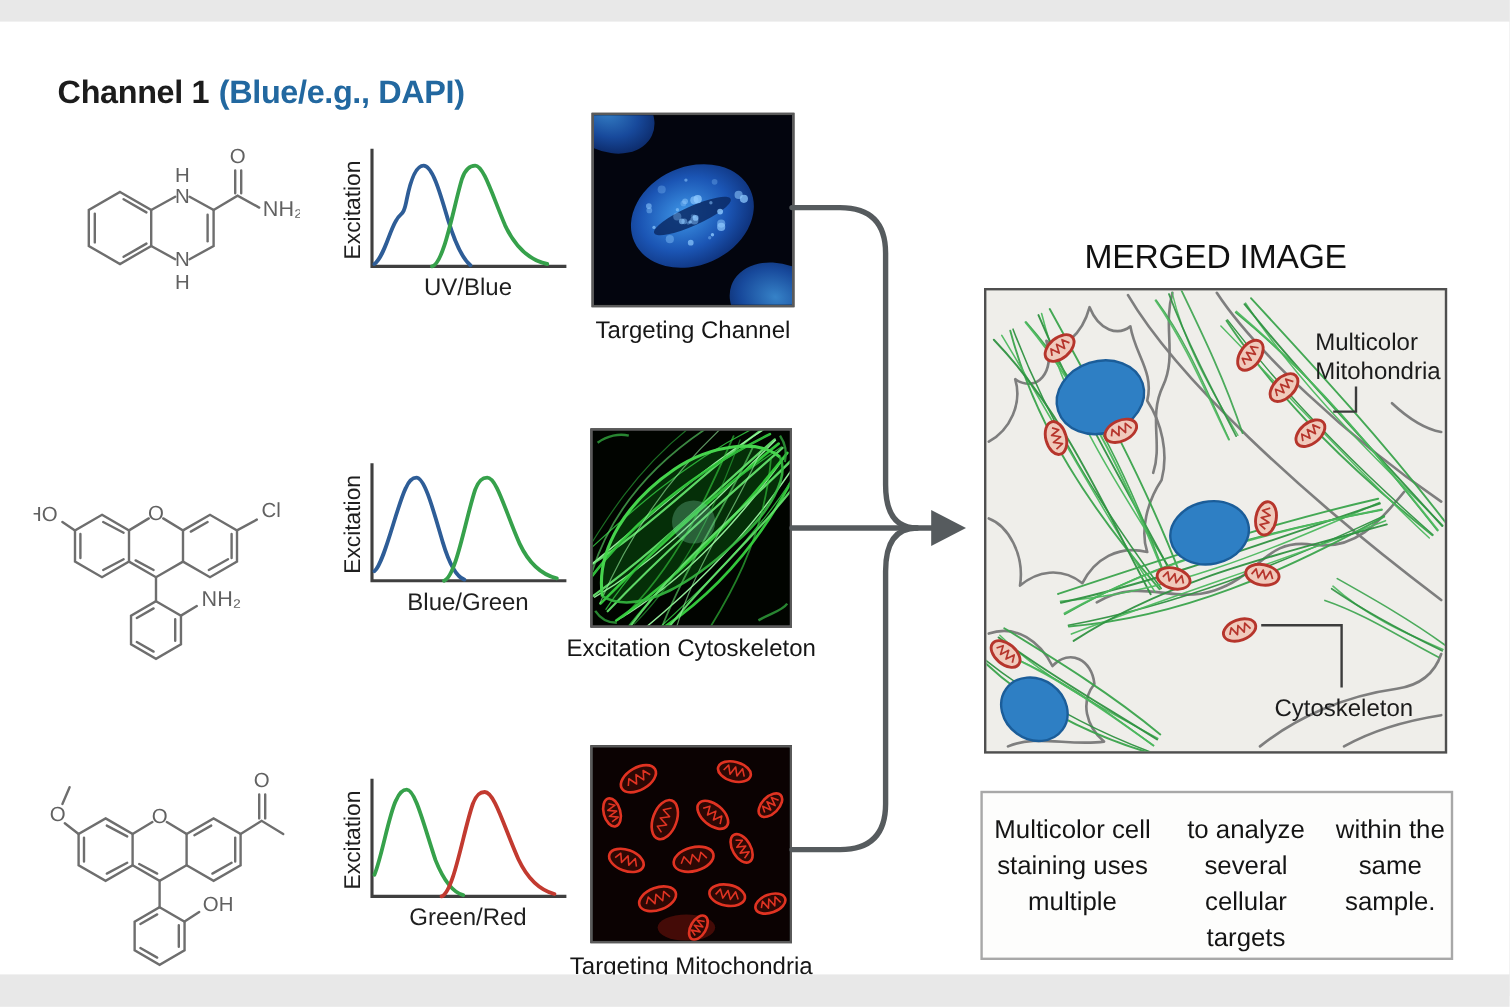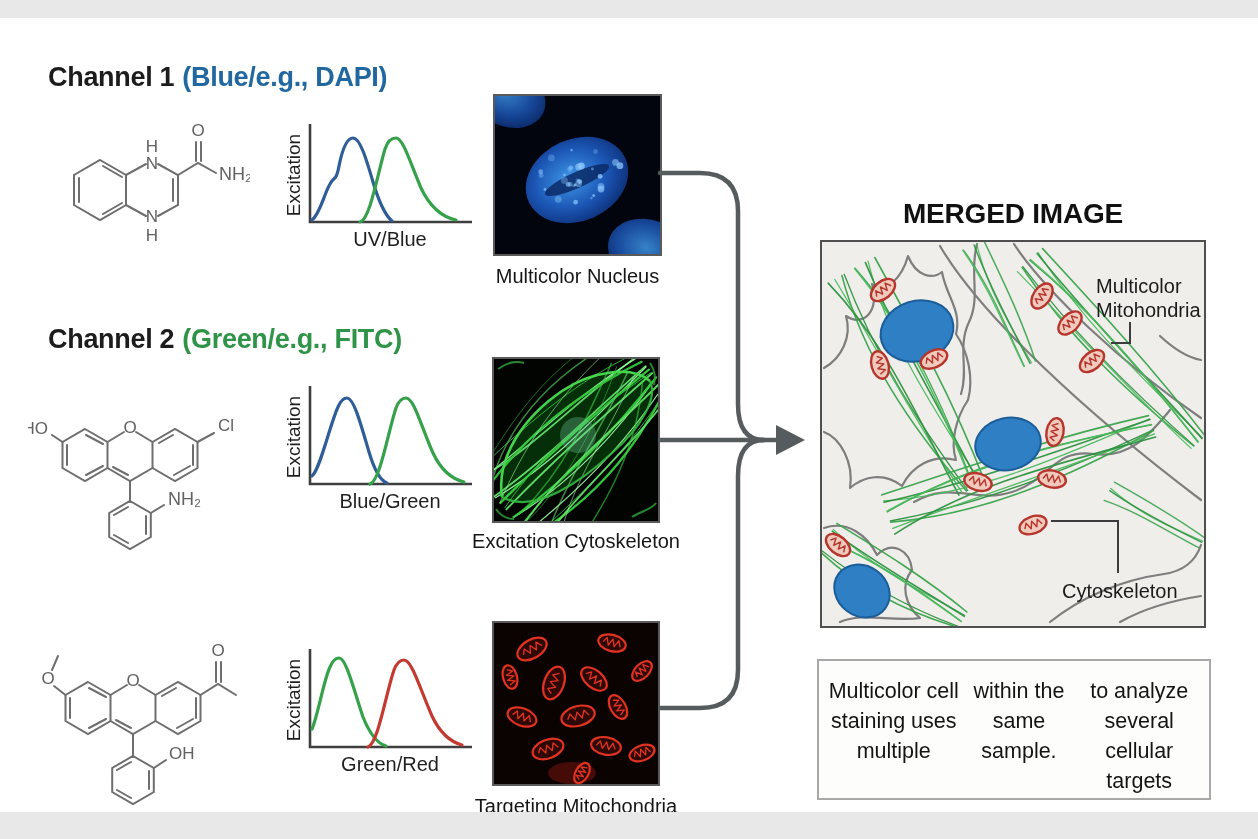--- a/index.html
+++ b/index.html
@@ -6,21 +6,21 @@
   .stage{position:relative;width:1258px;height:794px;background:#ffffff;overflow:hidden;
          font-family:"Liberation Sans",sans-serif;color:#1c1c1c;margin:18px auto;}
   .abs{position:absolute;}
   .ch-title{position:absolute;font-size:27px;font-weight:700;letter-spacing:-0.3px;white-space:nowrap;}
   .ch-title .sub{margin-left:8px;}
   .c-blue{color:#2268a0;} .c-green{color:#2f9447;} .c-red{color:#b2362f;}
   .micro{position:absolute;border:2px solid #5a5a5a;background:#000;}
   .micro svg{display:block;}
   .micro-label{position:absolute;font-size:20px;text-align:center;color:#161616;}
   .merged-title{position:absolute;left:820px;top:180px;width:386px;text-align:center;
-                font-size:28px;font-weight:700;letter-spacing:-0.2px;color:#111;}
+                font-size:28px;font-weight:400;letter-spacing:-0.2px;color:#111;}
   .merged-panel{position:absolute;left:820px;top:222px;width:386px;height:388px;
                 border:2px solid #4f4f4f;background:#efeeea;box-sizing:border-box;}
   .callout{position:absolute;font-size:20px;line-height:24px;color:#1b1b1b;white-space:nowrap;}
   .caption-box{position:absolute;left:817px;top:641px;width:394px;height:141px;
                border:2px solid #a8a8a8;background:#fdfdfc;box-sizing:border-box;
                display:flex;flex-direction:row;justify-content:flex-start;
                padding-top:15px;text-align:center;}
   .caption-box div{font-size:21.5px;line-height:30px;color:#141414;}
   .tint{position:absolute;left:0;top:814px;width:1258px;height:25px;background:#f1ecdf;opacity:.8;}
   svg text{font-family:"Liberation Sans",sans-serif;}
@@ -107,25 +107,22 @@
           <circle cx="86.4" cy="70.0" r="3.4" fill="#8ec9ff" opacity="0.80"></circle>
           <circle cx="96.4" cy="102.1" r="1.4" fill="#8ec9ff" opacity="0.41"></circle>
           <circle cx="45.7" cy="75.7" r="2.4" fill="#8ec9ff" opacity="0.57"></circle>
           <circle cx="124.9" cy="69.7" r="3.4" fill="#8ec9ff" opacity="0.74"></circle>
           <circle cx="78.6" cy="89.9" r="1.4" fill="#8ec9ff" opacity="0.35"></circle>
           <circle cx="75.9" cy="71.8" r="2.4" fill="#8ec9ff" opacity="0.52"></circle>
           <circle cx="106.0" cy="93.1" r="3.4" fill="#8ec9ff" opacity="0.69"></circle>
         </g>
     </svg>
   </div>
-  <div class="micro-label" style="left:457px;top:247px;width:241px">Multicolor Nucleus</div>
-
-  <div class="ch-title" style="left:48px;top:306px">
-    <span>Channel 2</span><span class="sub c-green">(Green/e.g., FITC)</span>
-  </div>
+  <div class="micro-label" style="left:457px;top:247px;width:241px">Targeting Channel</div>
+
 
   <svg class="abs" style="left:28px;top:345px" width="240" height="220" viewBox="0 0 240 220">
     <g stroke="#6e6e6e" stroke-width="2" fill="none" stroke-linecap="round">
 
       <path d="M57,66 L79.5,79 L79.5,105 L57,118 L34.5,105 L34.5,79 Z"></path>
       <path d="M39,82 L39,102 M58,72 L75,81 M58,112 L75,103"></path>
 
       <path d="M79.5,79 L96,69 M108,69 L124.5,79 L124.5,105 M124.5,105 L102,118 L79.5,105"></path>
       <path d="M100,112 L85,104"></path>
 
@@ -424,18 +421,18 @@
   </div>
 
   <div class="callout" style="left:1096px;top:256px">
     <div>Multicolor</div>
     <div>Mitohondria</div>
   </div>
   <div class="callout" style="left:1062px;top:561px">Cytoskeleton</div>
 
   <div class="caption-box">
     <div>Multicolor cell staining uses multiple</div>
+    <div>to analyze several cellular targets</div>
     <div>within the same sample.</div>
-    <div>to analyze several cellular targets</div>
   </div>
 
   <div class="tint"></div>
 </div>
 
 </body></html>

